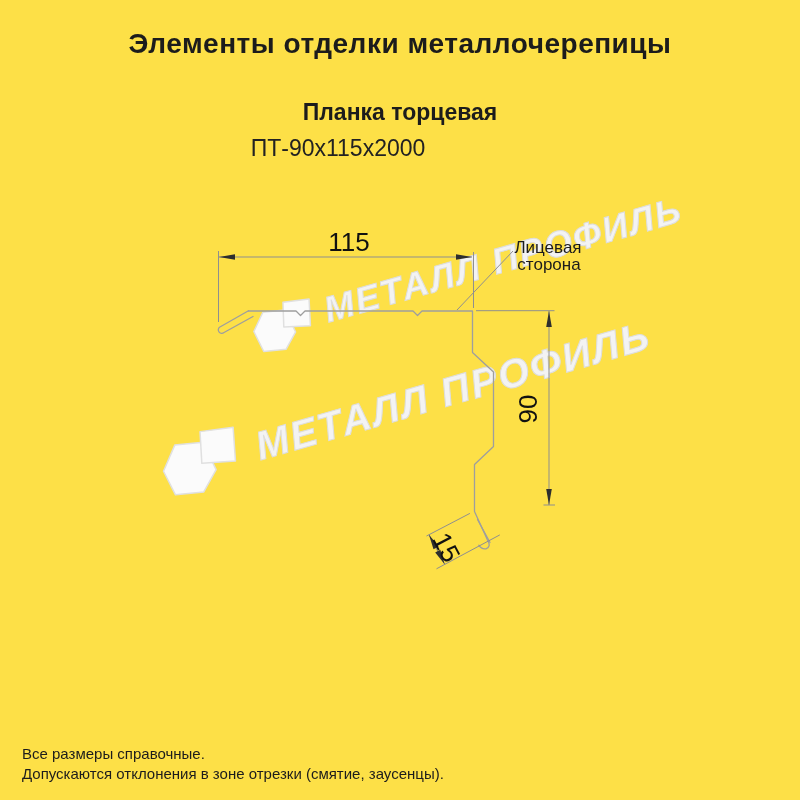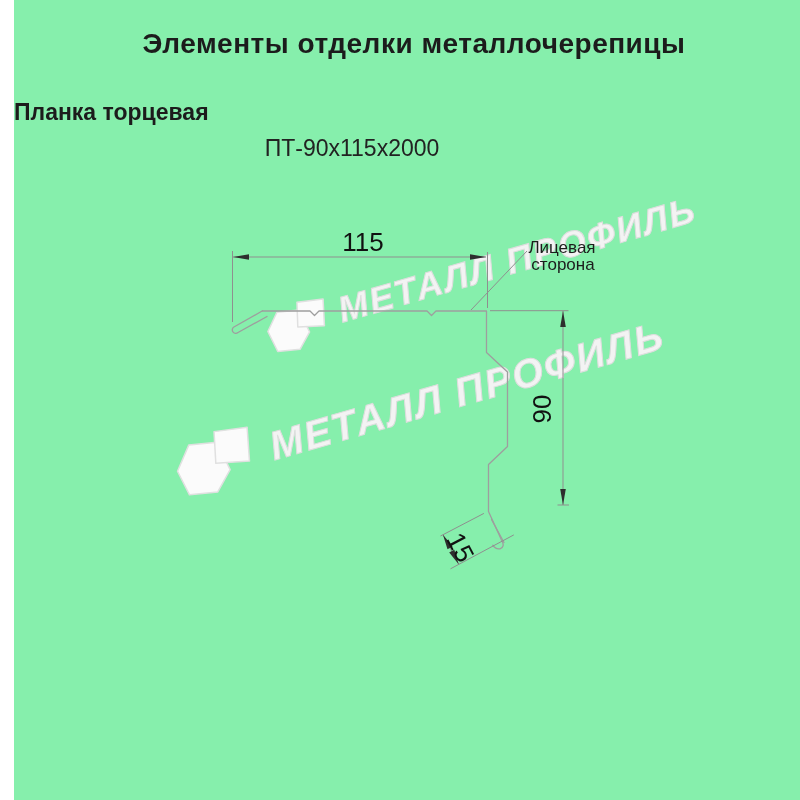--- a/index.html
+++ b/index.html
@@ -1,19 +1,19 @@
 <!DOCTYPE html>
 <html><head>
 <meta charset="utf-8">
 <style>
   html,body{margin:0;padding:0;}
   body{width:800px;height:800px;background:#ffffff;font-family:"Liberation Sans",sans-serif;position:relative;overflow:hidden;}
-  .page{position:absolute;inset:0;background:#86efac;margin-left:14px;}
+  .page{position:absolute;inset:0;background:#fde047;}
   .title{position:absolute;top:28px;left:0;width:800px;text-align:center;font-size:28px;font-weight:bold;color:#1c1c1c;letter-spacing:0.5px;}
-  .product-name{position:absolute;top:99px;left:0;width:800px;font-size:23px;font-weight:bold;color:#1c1c1c;}
+  .product-name{position:absolute;top:99px;left:0;width:800px;text-align:center;font-size:23px;font-weight:bold;color:#1c1c1c;}
   .product-code{position:absolute;top:135px;left:0;width:676px;text-align:center;font-size:23px;font-weight:400;color:#222;}
   .footer{position:absolute;left:22px;top:744px;font-size:15px;line-height:20px;color:#1c1c1c;}
   svg{position:absolute;left:0;top:0;}
   .profile{fill:none;stroke:#9e9e9e;stroke-width:1.3;stroke-linejoin:round;stroke-linecap:round;}
   .thinline{fill:none;stroke:#8f8f8f;stroke-width:1;}
   .arrow{fill:#2e2e2e;stroke:none;}
   .dimtext{fill:#111111;font-size:26px;font-family:"Liberation Sans",sans-serif;}
   .facetext{fill:#1c1c1c;font-size:17px;font-family:"Liberation Sans",sans-serif;}
   .wmtext{fill:#f3f3f3;stroke:#dddddd;stroke-width:1;font-weight:bold;font-style:italic;letter-spacing:2px;font-family:"Liberation Sans",sans-serif;}
   .wmshape{fill:#fbfbfb;stroke:#e0e0e0;stroke-width:1.5;stroke-linejoin:round;}
@@ -73,14 +73,18 @@
       <text class="dimtext" text-anchor="middle" transform="translate(438.5,551.5) rotate(62)">15</text>
     </g>
 
     <g>
       <path class="thinline" d="M 513,251 L 457,310"></path>
       <text class="facetext" x="548" y="253" text-anchor="middle">Лицевая</text>
       <text class="facetext" x="549" y="270" text-anchor="middle">сторона</text>
     </g>
   </svg>
 
+  <div class="footer">
+    <div>Все размеры справочные.</div>
+    <div>Допускаются отклонения в зоне отрезки (смятие, заусенцы).</div>
+  </div>
 
 </div>
 
 </body></html>

